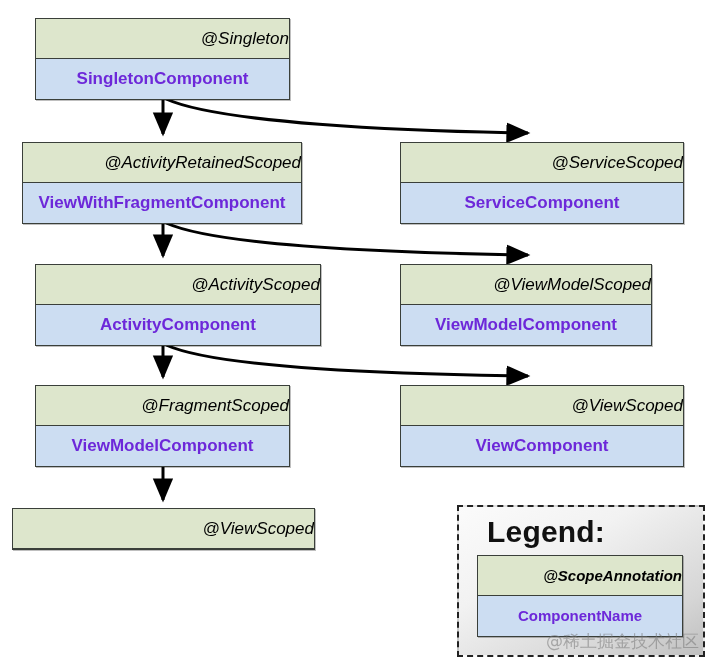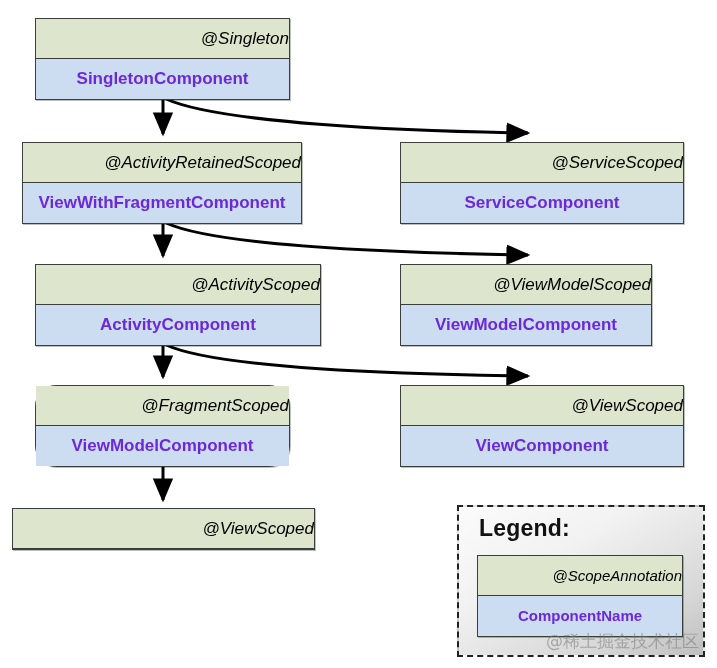--- a/index.html
+++ b/index.html
@@ -66,39 +66,40 @@
     box-sizing: border-box;
     left: 457px;
     top: 505px;
     width: 248px;
     height: 152px;
     border: 2px dashed #222222;
     background: linear-gradient(150deg, #fbfbfb 0%, #f2f2f2 35%, #d6d6d6 78%, #bfbfbf 100%);
   }
   #legend-title {
     position: absolute;
-    left: 20px;
+    left: 28px;
     top: 8px;
-    font-size: 23px;
+    font-size: 30px;
     font-weight: bold;
     color: #111111;
     letter-spacing: 0.2px;
   }
   #legend-node {
     position: absolute;
     left: 18px;
     top: 48px;
     width: 206px;
     height: 82px;
   }
   #legend-node .scope,
   #legend-node .cname {
     height: 40px;
     line-height: 40px;
     font-size: 15px;
+    font-weight: bold;
   }
   #watermark {
     position: absolute;
     right: 4px;
     bottom: 2px;
     font-size: 17px;
     color: rgba(120,120,120,0.55);
     white-space: nowrap;
     font-family: "DejaVu Sans", sans-serif;
     margin-left: 19px;
@@ -149,21 +150,21 @@
   <div class="node" style="left:35px; top:264px; width:286px;">
     <div class="scope">@ActivityScoped</div>
     <div class="cname">ActivityComponent</div>
   </div>
 
   <div class="node" style="left:400px; top:264px; width:252px;">
     <div class="scope">@ViewModelScoped</div>
     <div class="cname">ViewModelComponent</div>
   </div>
 
-  <div class="node" style="left:35px; top:385px; width:255px;border-radius:21px;">
+  <div class="node" style="left:35px; top:385px; width:255px;">
     <div class="scope">@FragmentScoped</div>
     <div class="cname">ViewModelComponent</div>
   </div>
 
   <div class="node" style="left:400px; top:385px; width:284px;">
     <div class="scope">@ViewScoped</div>
     <div class="cname">ViewComponent</div>
   </div>
 
   <div class="node" style="left:12px; top:508px; width:303px;">

